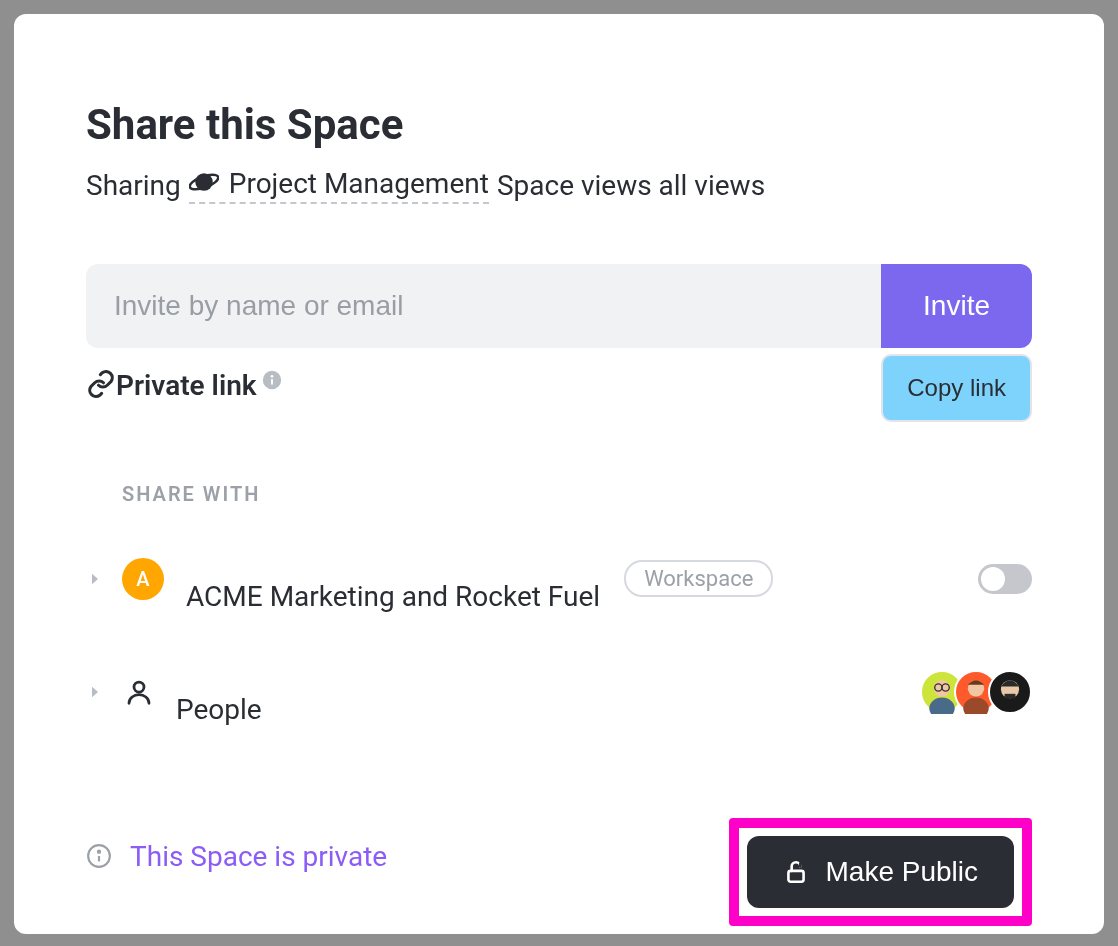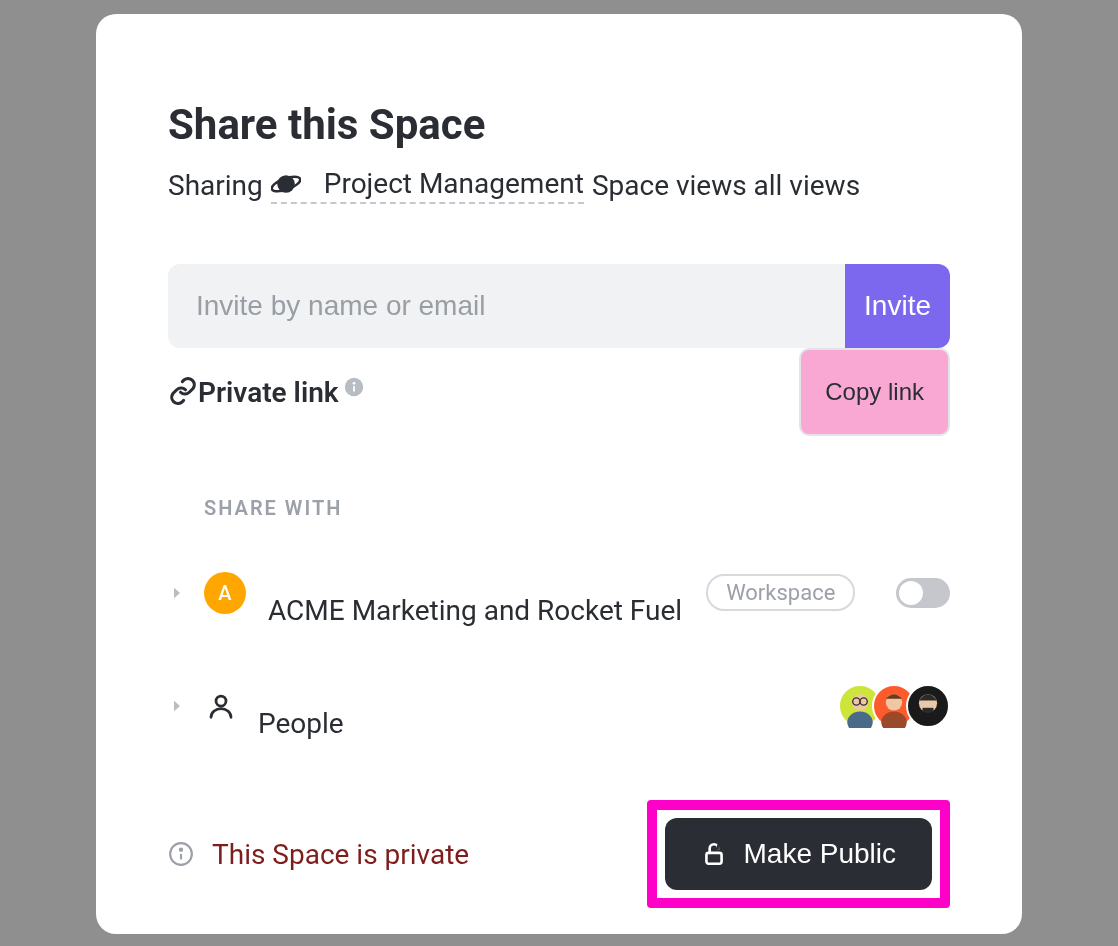--- a/index.html
+++ b/index.html
@@ -12,43 +12,43 @@
       background: #8f8f8f;
       width: 1118px;
       height: 946px;
       display: flex;
       align-items: flex-start;
       justify-content: center;
       padding-top: 14px;
     }
     .modal {
       background: #ffffff;
-      border-radius: 20px;
-      width: 926px;
+      border-radius: 12px;
+      width: 1090px;
       height: 920px;
       padding: 86px 72px 60px 72px;
     }
     .title {
       font-size: 42px;
       font-weight: 700;
       color: #2a2e34;
       margin-bottom: 18px;
     }
     .subtitle {
       font-size: 28px;
       color: #2a2e34;
       display: flex;
       align-items: center;
       gap: 8px;
       margin-bottom: 60px;
     }
     .subtitle-space {
       display: inline-flex;
-      align-items: center;
-      gap: 23px;
+      align-items: flex-start;
+      gap: 10px;
       border-bottom: 2px dashed #c5c7cc;
       padding-bottom: 2px;
     }
     .planet-icon {
       width: 30px;
       height: 30px;
       display: inline-flex;
       align-items: center;
       justify-content: center;
     }
@@ -66,21 +66,21 @@
       outline: none;
     }
     .invite-input::placeholder {
       color: #999ea5;
     }
     .invite-button {
       background: #7b68ee;
       color: #ffffff;
       border: none;
       border-radius: 0 12px 12px 0;
-      padding: 0 19px;
+      padding: 0 42px;
       font-size: 28px;
       font-weight: 500;
       cursor: pointer;
     }
     .private-link-row {
       display: flex;
       align-items: center;
       justify-content: space-between;
       margin-bottom: 60px;
     }
@@ -99,27 +99,28 @@
       font-weight: 600;
       color: #2a2e34;
     }
     .info-icon {
       width: 22px;
       height: 22px;
       color: #b8bcc3;
       margin-left: 4px;
     }
     .copy-link-button {
-      background: #f9a8d4;
+      background: #7dd3fc;
       border: 2px solid #e2e4e9;
       border-radius: 10px;
-      padding: 28px 24px;
+      padding: 18px 24px;
       font-size: 24px;
       color: #2a2e34;
       cursor: pointer;
+      margin-top: 6px;
     }
     .share-with-label {
       font-size: 20px;
       font-weight: 600;
       letter-spacing: 2px;
       color: #9ca0a8;
       text-transform: uppercase;
       margin-bottom: 38px;
       margin-left: 36px;
     }
@@ -216,26 +217,27 @@
       align-items: center;
       gap: 18px;
     }
     .footer-info-icon {
       width: 26px;
       height: 26px;
       color: #9ca0a8;
     }
     .footer-text {
       font-size: 28px;
-      color: #7f1d1d;
+      color: #8b5cf6;
     }
     .highlight-box {
       border: 10px solid #ff00c8;
       padding: 8px;
       border-radius: 4px;
+      margin-top: 32px;
     }
     .make-public-button {
       background: #2a2e34;
       color: #ffffff;
       border: none;
       border-radius: 12px;
       padding: 20px 36px;
       font-size: 28px;
       font-weight: 500;
       cursor: pointer;

